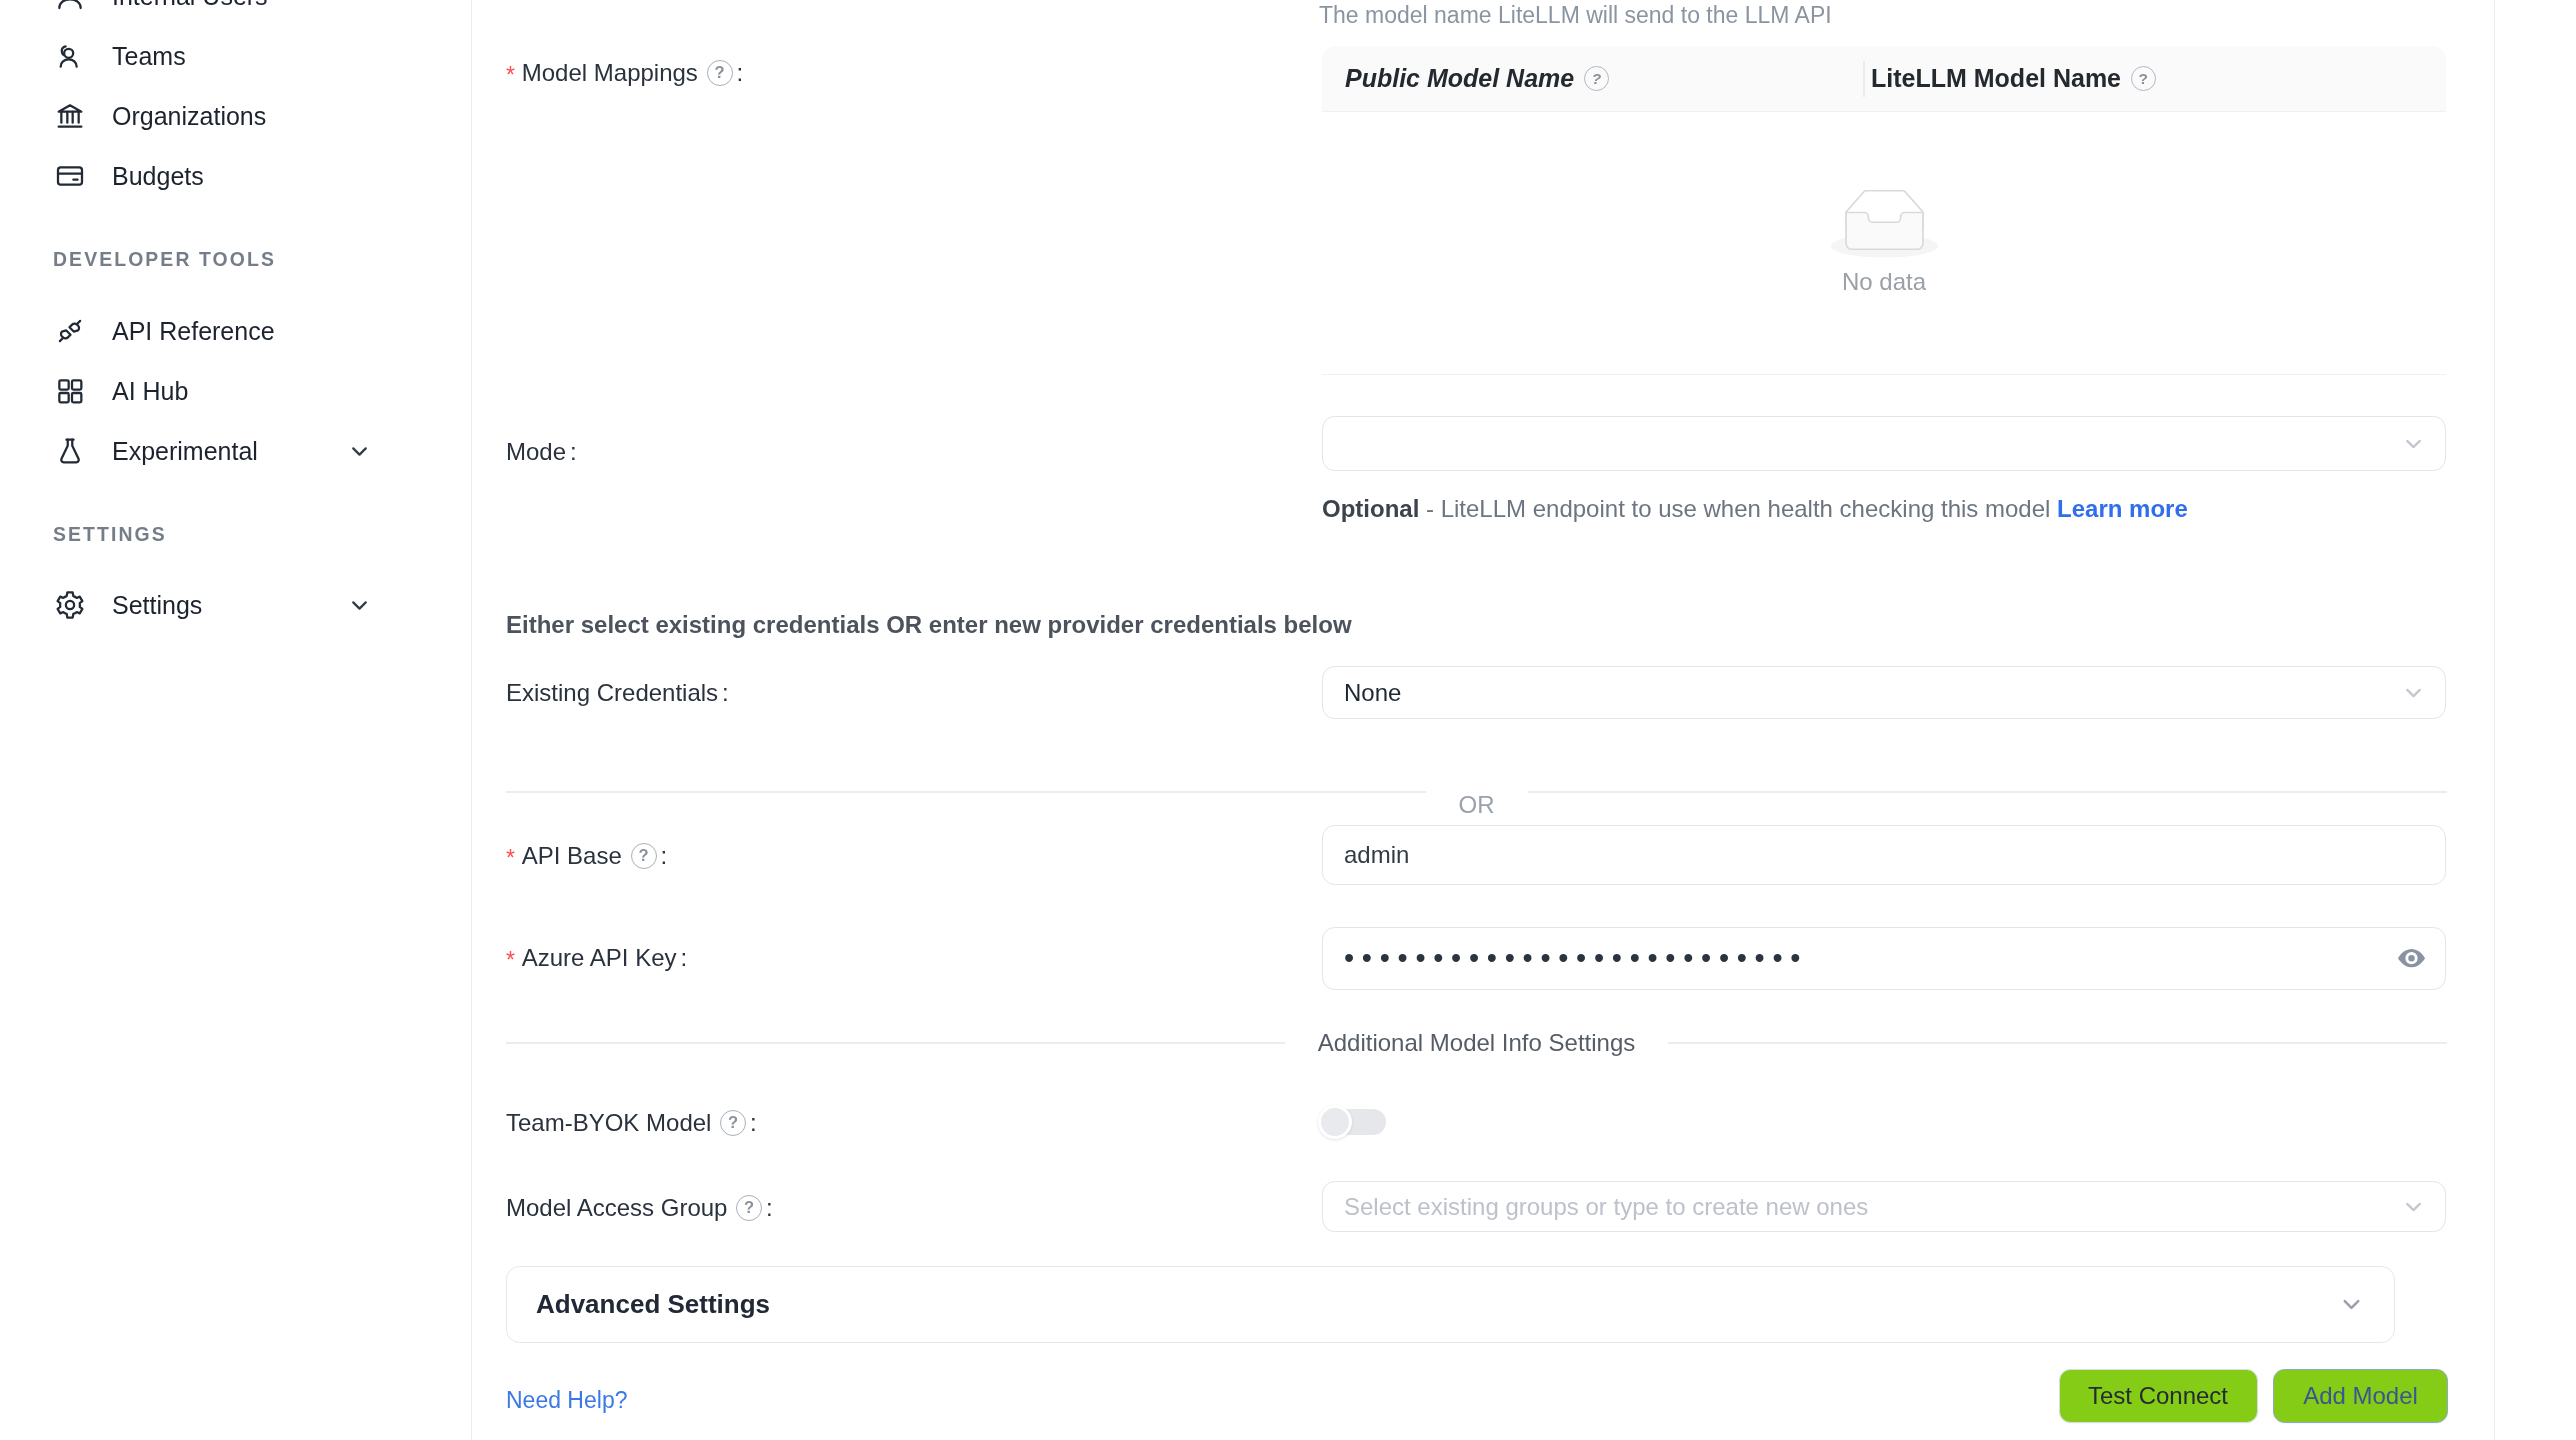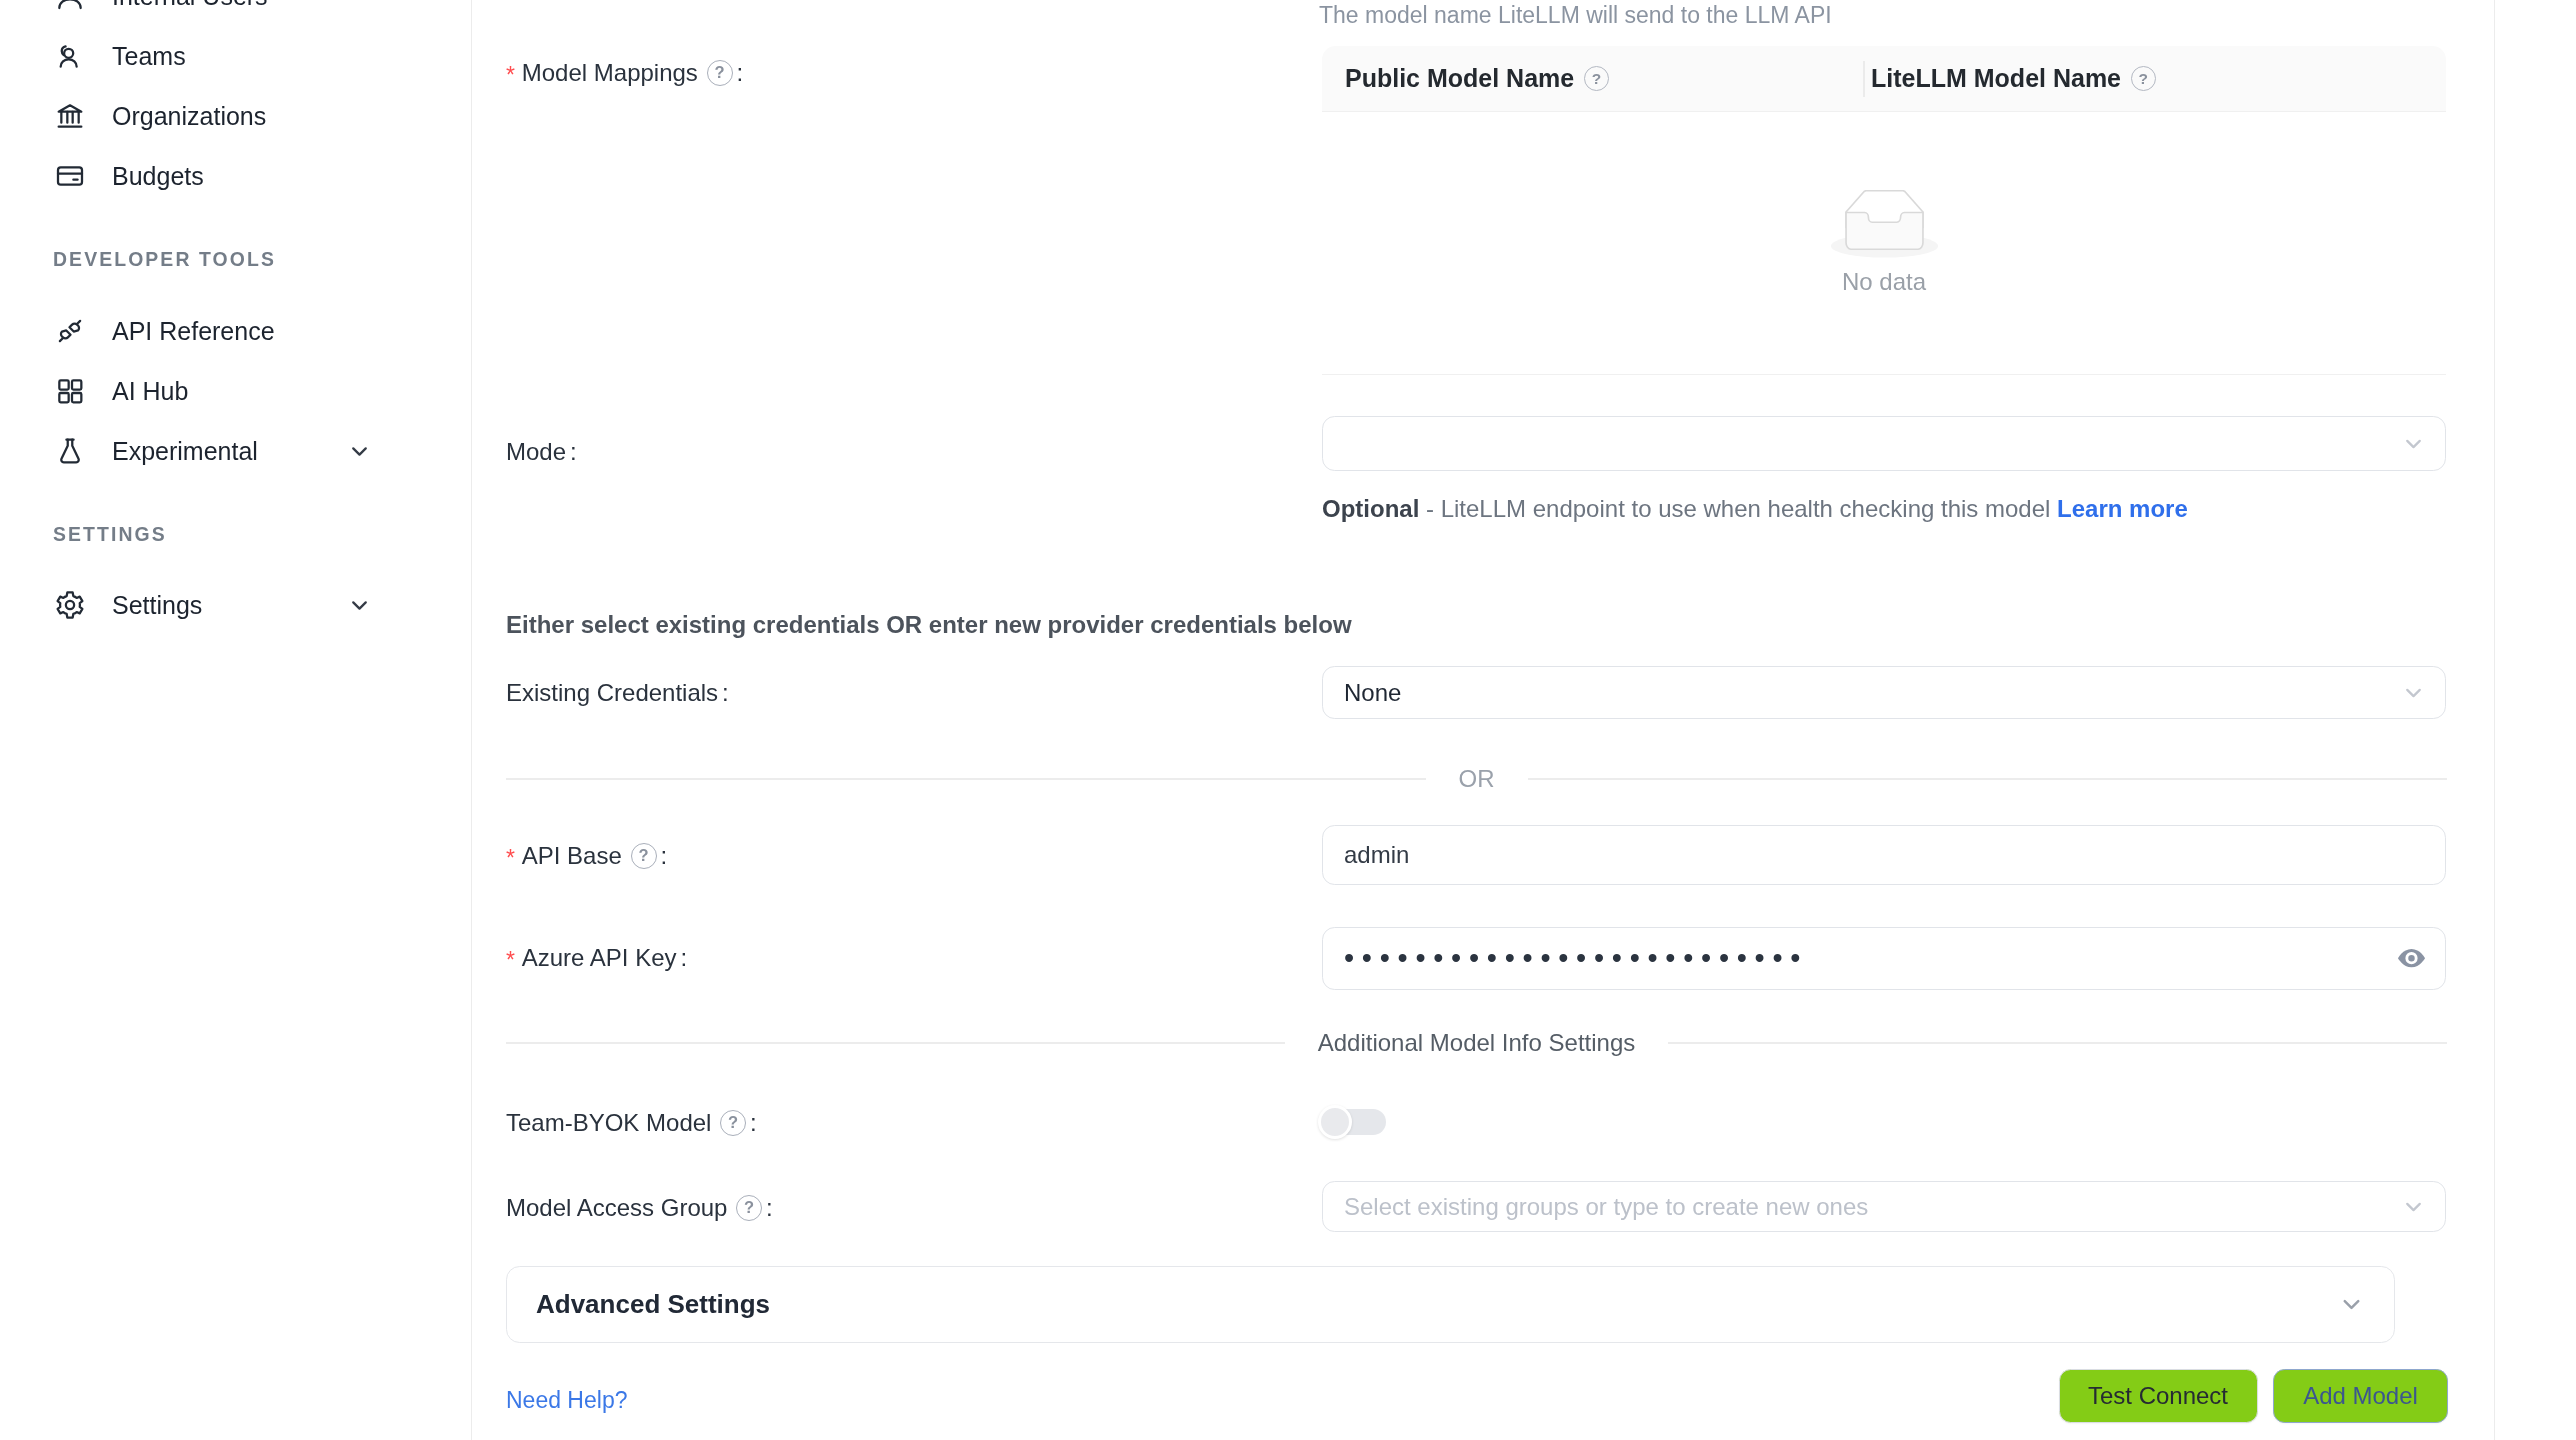--- a/index.html
+++ b/index.html
@@ -27,21 +27,21 @@
   .lbl { display:flex; align-items:center; height:33px; font-size:24px; color:#2a323d; }
   .req { color:#ff4d4f; font-size:23px; margin-right:6.8px; margin-top:5.8px; }
   .colon { margin-left:3.9px; color:#2a323d; }
   .help { display:inline-flex; align-items:center; justify-content:center; width:26px; height:26px;
     border:1.9px solid #a9afba; border-radius:50%; color:#8a919d; font-size:16.5px; font-weight:700;
     margin-left:8.7px; flex:none; cursor:pointer; }
   
   .mm-table { left:849px; top:46px; width:1124px; }
   .mm-head { display:flex; height:66px; background:#fafafa; border-radius:13.6px 13.6px 0 0; border-bottom:1.9px solid #f0f0f0; align-items:center; }
   .mm-th { display:flex; align-items:center; font-size:25px; font-weight:700; color:#24292f; padding-left:23px; position:relative; height:100%; }
-  .mm-th.c1 { width:541px; }
+  .mm-th.c1 { width:541px;font-style:italic; }
   .mm-th.c2 { width:583px;padding-left:8px; }
   .mm-th.c2::before { content:""; position:absolute; left:0; top:14.5px; bottom:14.5px; width:1.9px; background:#ebebeb; }
   .mm-th .help { width:25px; height:25px; font-size:15.5px; border-color:#b3b8c2; }
   .mm-body { height:263px; border-bottom:1.9px solid #f0f0f0; display:flex; flex-direction:column; align-items:center; justify-content:center; }
   .empty-img { width:107px; height:70px; }
   .no-data { margin-top:8px; font-size:24px; color:#9aa0a8; }
   
   .ctl { left:849px; width:1124px; background:#fff; border:1.9px solid #e1e4e9; border-radius:12.6px; position:absolute; display:flex; align-items:center; }
   .ctl .chevsel { position:absolute; right:19.4px; top:50%; transform:translateY(-50%); display:flex; }
   .ctl .chevsel svg { width:25px; height:25px; stroke:#c3c7cf; fill:none; stroke-width:2.2; stroke-linecap:round; stroke-linejoin:round; }
@@ -57,21 +57,21 @@
   .sel-mag  { top:1181px; height:51px; }
   
   .mode-helper { left:849px; top:489px; width:881px; font-size:24px; line-height:40px; color:#6d7580; }
   .mode-helper b { color:#3c434d; }
   .mode-helper a { color:#2f6feb; font-weight:700; text-decoration:none; cursor:pointer; }
   .note-either { left:33px; top:611px; font-size:24px; color:#4c535c;font-weight:bold; }
   
   .h-divider { left:33px; width:1941px; display:flex; align-items:center; }
   .h-divider .line { flex:1; height:1.9px; background:#ececec; }
   .h-divider .dtext { padding:0 33px; font-size:24px; white-space:nowrap; }
-  .d-or { top:765px; } .d-or .dtext { color:#9aa1ab; }
+  .d-or { top:765px; } .d-or .dtext { color:#9aa1ab;margin-top:26px; }
   .d-add { top:1029px; } .d-add .dtext { color:#555d66; }
   
   .toggle { left:847px; top:1109px; width:66px; height:26px; background:#e5e7eb; border-radius:15.5px; position:absolute; cursor:pointer; }
   .knob { position:absolute; left:-1.9px; top:-3.9px; width:34px; height:34px; border-radius:50%;
     background:#e9eaed; border:3.9px solid #fff; box-shadow:0 1px 2.9px rgba(0,0,0,0.12); }
   
   .advanced { left:33px; top:1266px; width:1889px; height:77px; border:1.9px solid #e5e7eb; border-radius:13.6px;
     display:flex; align-items:center; padding:0 29px; cursor:pointer; background:#fff; }
   .advanced .atitle { font-size:26px; font-weight:700; color:#212936; }
   .advanced .achev { margin-left:auto; display:flex; }

